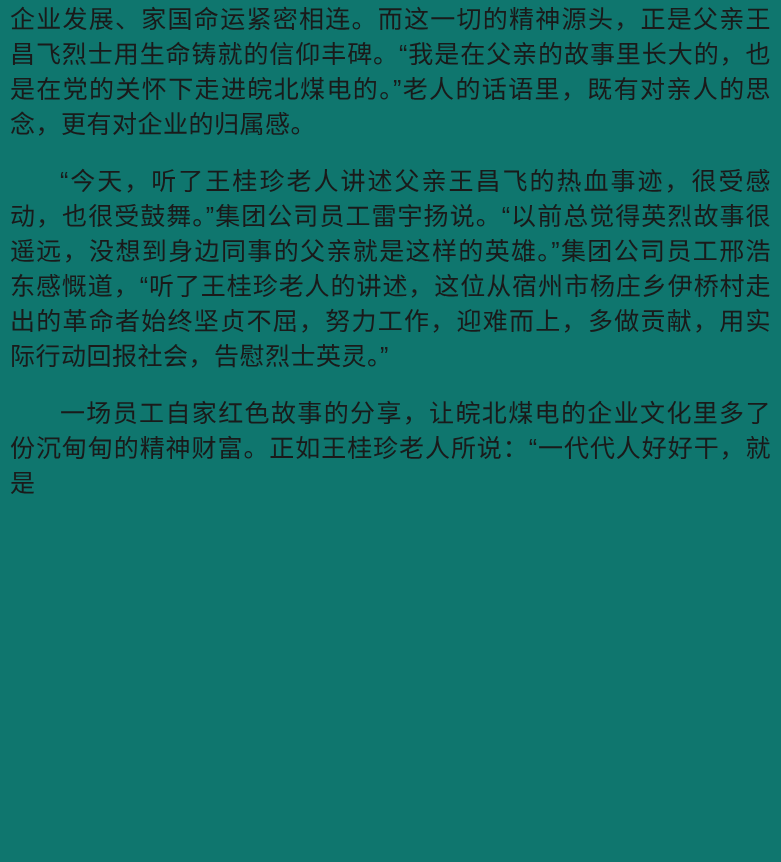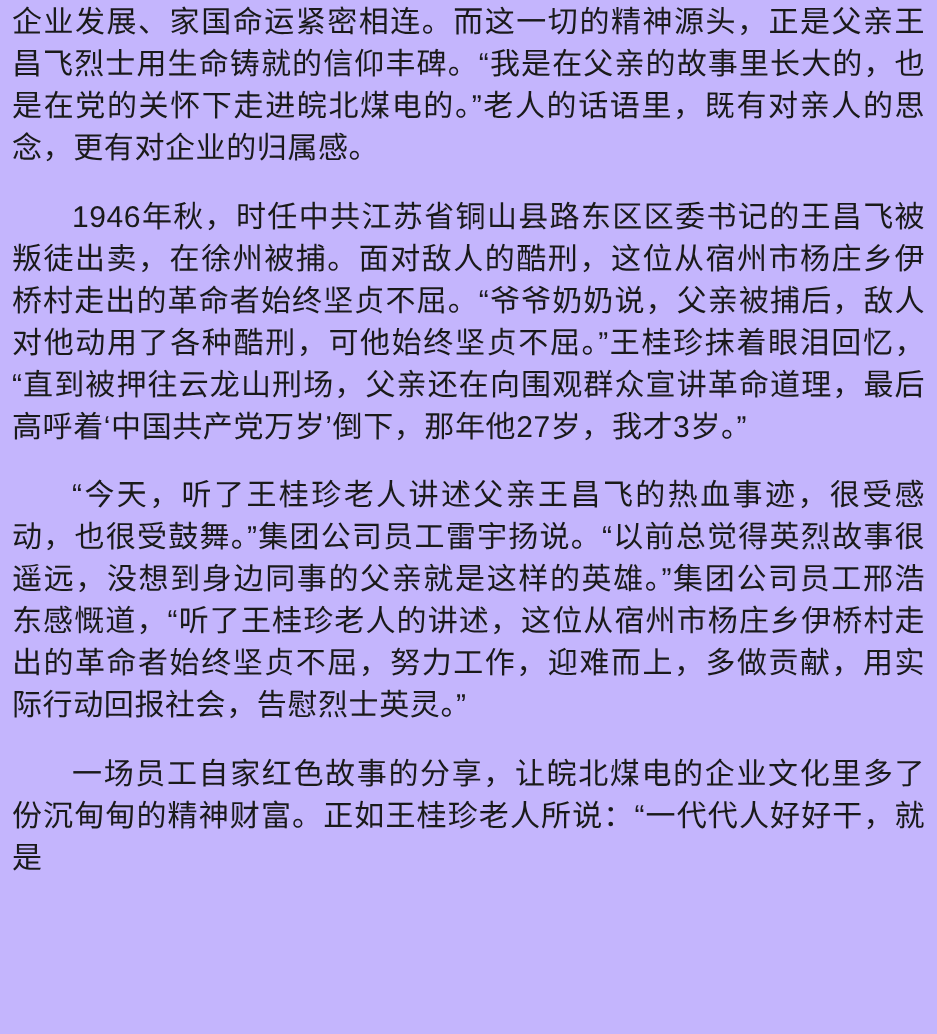--- a/index.html
+++ b/index.html
@@ -12,21 +12,21 @@
       width: 781px;
       height: 862px;
       overflow: hidden;
       font-family: "Liberation Sans", "DejaVu Sans", sans-serif;
     }
     .article-body {
       width: 781px;
       height: 862px;
       padding: 2px 10px 0 10px;
       overflow: hidden;
-      background: #c4b5fd;
+      background: #0f766e;
     }
     .article-body p {
       margin: 0 0 22px 0;
       font-size: 25px;
       line-height: 35px;
       color: #1a1a1a;
       text-indent: 2em;
       text-align: justify;
       text-justify: inter-ideograph;
       letter-spacing: 0.5px;
@@ -34,16 +34,15 @@
     }
     .article-body p.continuation {
       text-indent: 0;
     }
   </style>
 </head>
 <body>
 
 <main class="article-body">
   <p class="continuation">企业发展、家国命运紧密相连。而这一切的精神源头，正是父亲王昌飞烈士用生命铸就的信仰丰碑。“我是在父亲的故事里长大的，也是在党的关怀下走进皖北煤电的。”老人的话语里，既有对亲人的思念，更有对企业的归属感。</p>
-  <p>1946年秋，时任中共江苏省铜山县路东区区委书记的王昌飞被叛徒出卖，在徐州被捕。面对敌人的酷刑，这位从宿州市杨庄乡伊桥村走出的革命者始终坚贞不屈。“爷爷奶奶说，父亲被捕后，敌人对他动用了各种酷刑，可他始终坚贞不屈。”王桂珍抹着眼泪回忆，“直到被押往云龙山刑场，父亲还在向围观群众宣讲革命道理，最后高呼着‘中国共产党万岁’倒下，那年他27岁，我才3岁。”</p>
   <p>“今天，听了王桂珍老人讲述父亲王昌飞的热血事迹，很受感动，也很受鼓舞。”集团公司员工雷宇扬说。“以前总觉得英烈故事很遥远，没想到身边同事的父亲就是这样的英雄。”集团公司员工邢浩东感慨道，“听了王桂珍老人的讲述，这位从宿州市杨庄乡伊桥村走出的革命者始终坚贞不屈，努力工作，迎难而上，多做贡献，用实际行动回报社会，告慰烈士英灵。”</p>
   <p>一场员工自家红色故事的分享，让皖北煤电的企业文化里多了份沉甸甸的精神财富。正如王桂珍老人所说：“一代代人好好干，就是</p>
 </main>
 
 </body></html>

